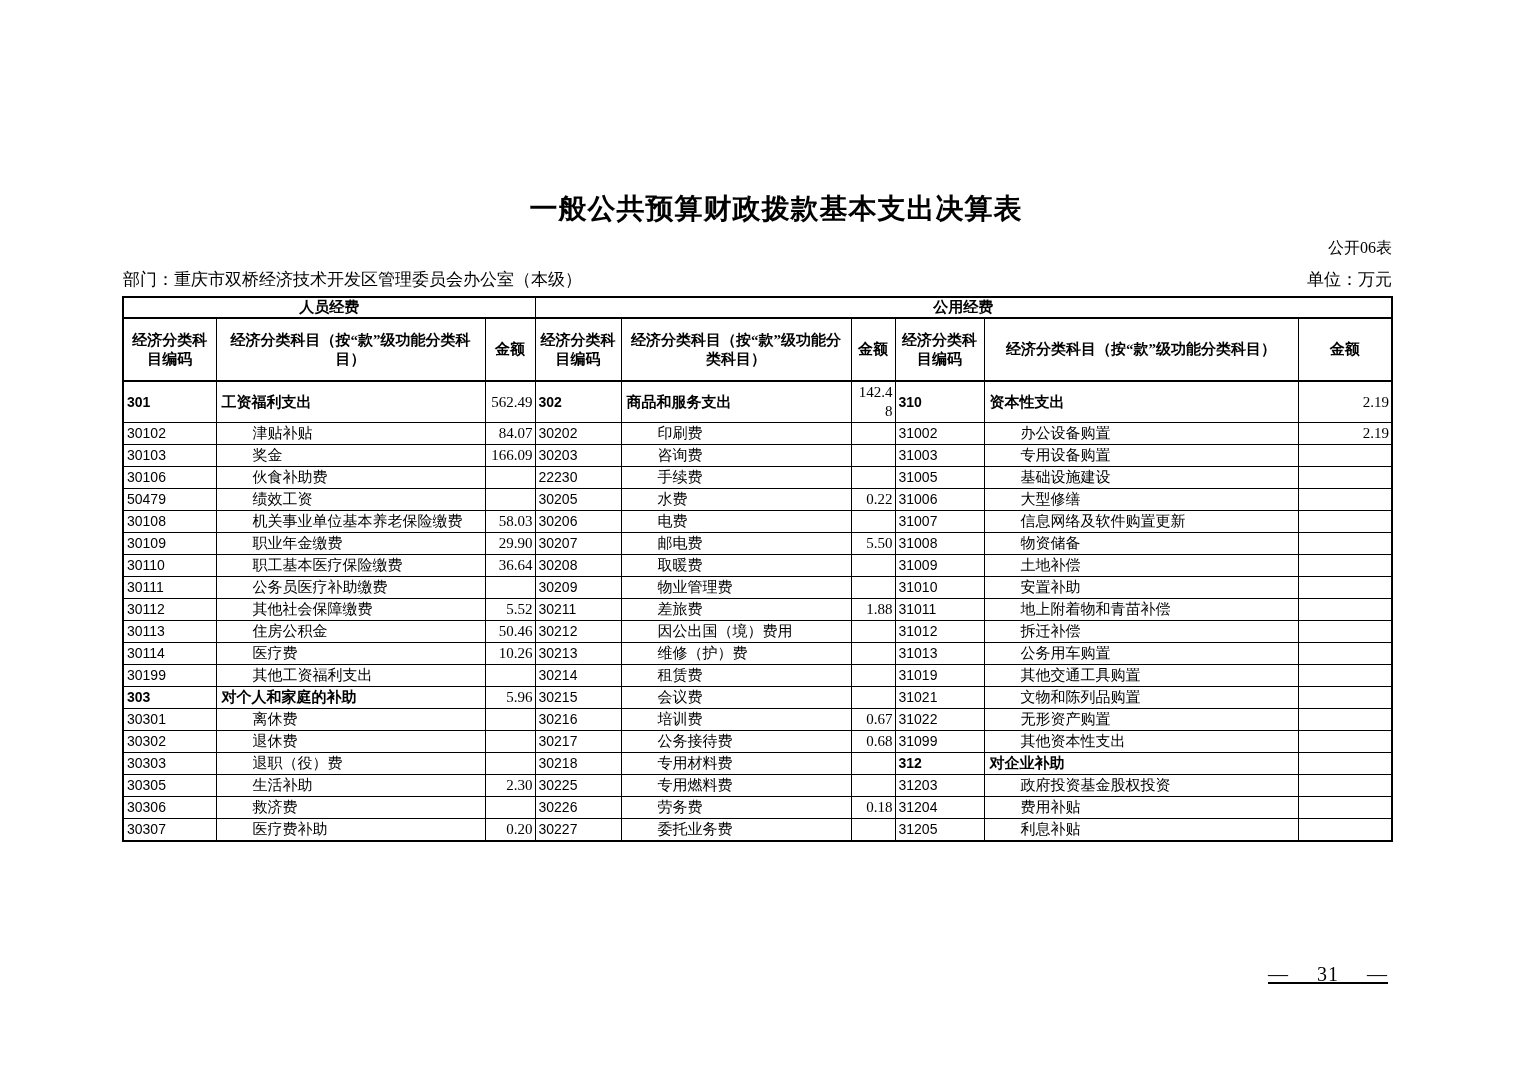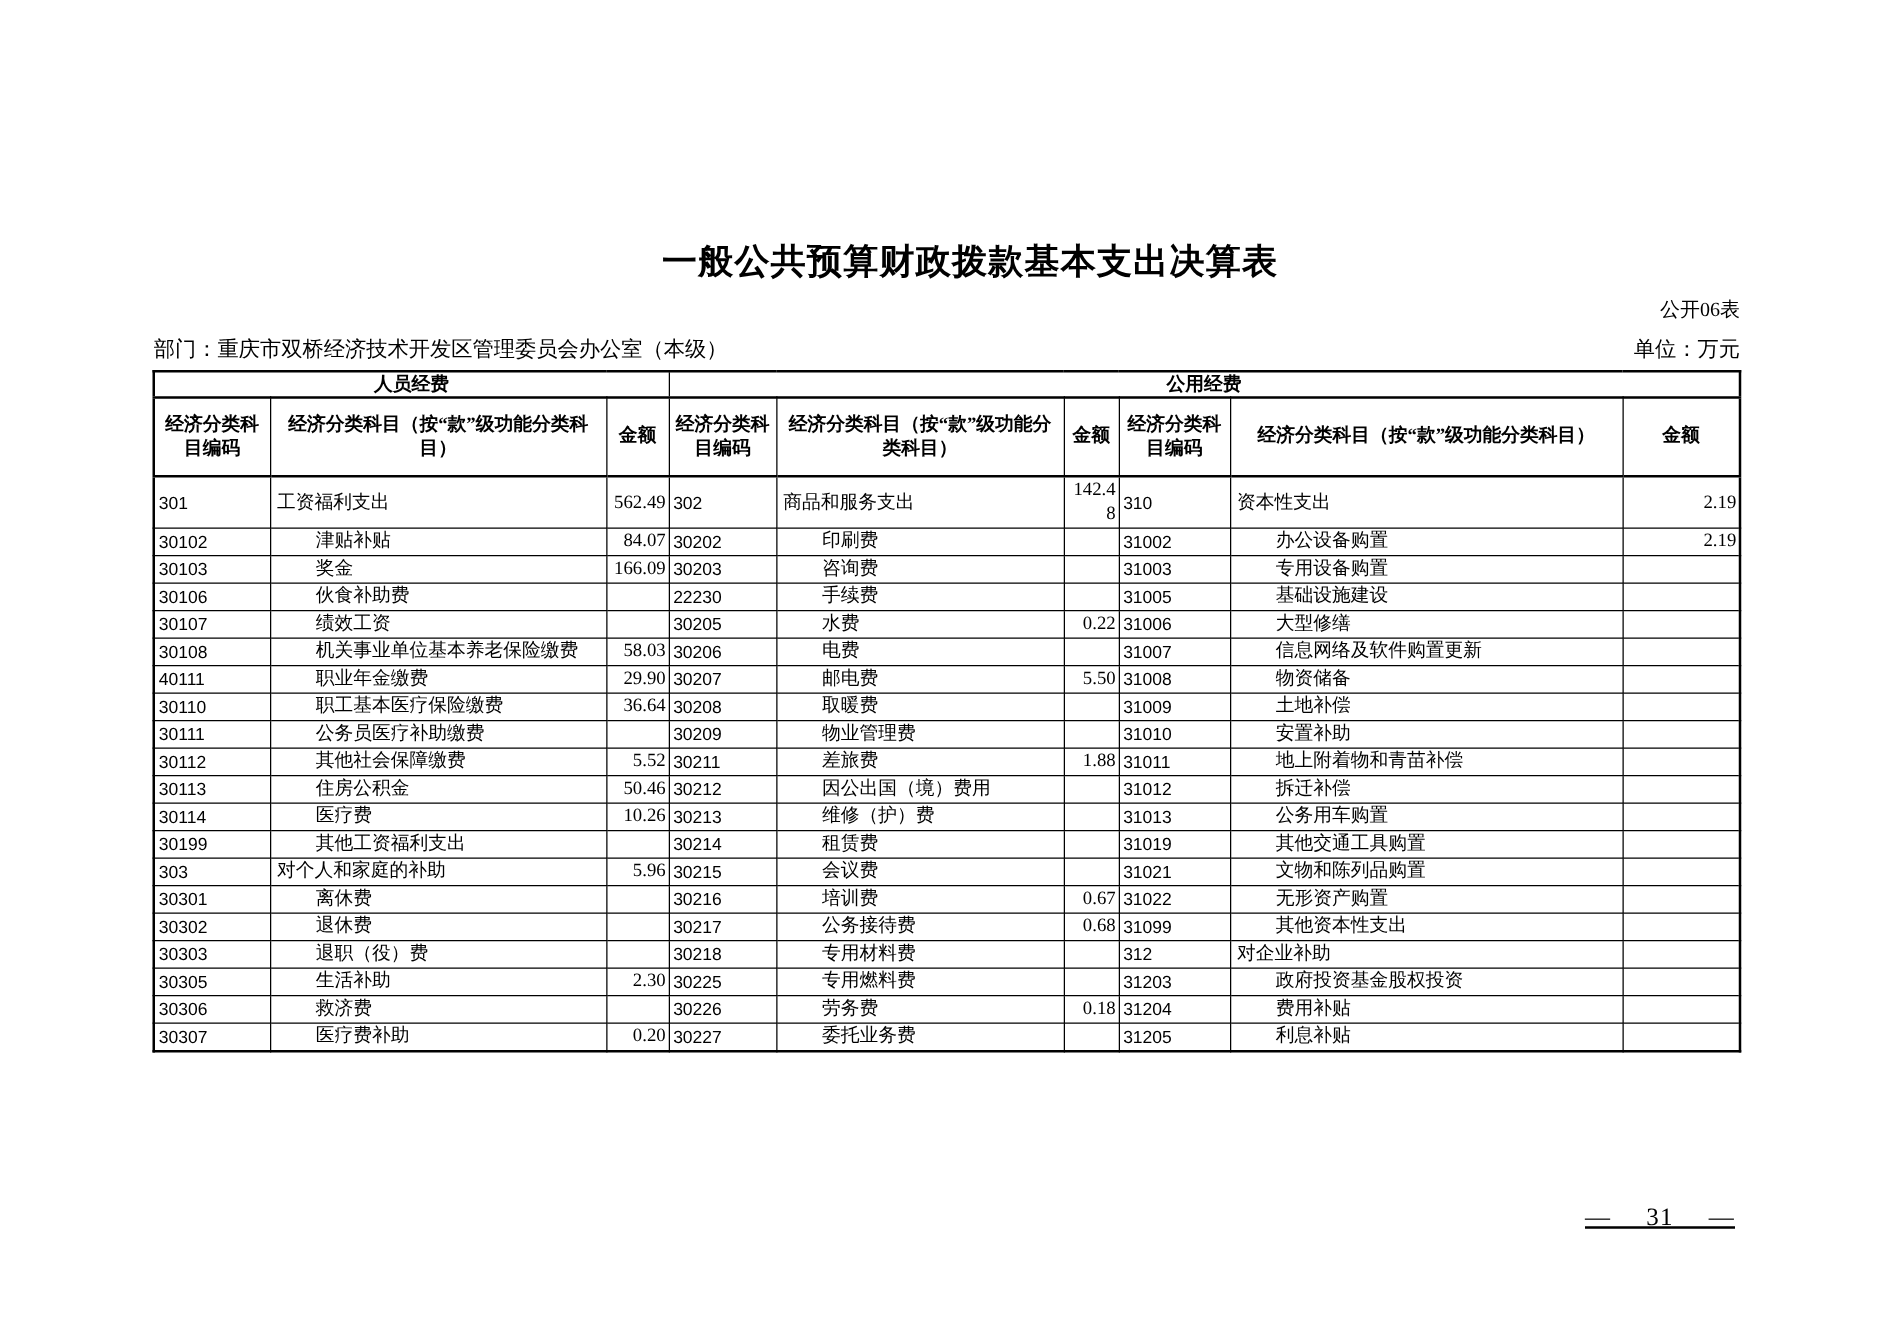--- a/index.html
+++ b/index.html
@@ -46,21 +46,21 @@
   td.code {
     text-align:left; padding-left:3px;
     font-family:"Liberation Sans","DejaVu Sans",sans-serif; font-size:14px;
   }
   td.name { text-align:left; padding-left:5px; white-space:nowrap; }
   td.name.indent { padding-left:36px; }
   td.amount {
     text-align:right; padding-right:2px; word-break:break-all;
     font-family:"Liberation Serif","DejaVu Serif",serif;
   }
-  td.bold { font-weight:normal; }
+  td.bold { font-weight:bold; }
   .page-number {
     position:absolute; top:963px; right:132px;
     font-size:20px; word-spacing:22px; letter-spacing:1px;text-decoration:underline;
   }
 </style>
 </head>
 <body>
 
 <div class="doc-title">一般公共预算财政拨款基本支出决算表</div>
 <div class="form-number">公开06表</div>
@@ -136,21 +136,21 @@
           <td class="name indent">伙食补助费</td>
           <td class="amount"></td>
           <td class="code">22230</td>
           <td class="name indent">手续费</td>
           <td class="amount"></td>
           <td class="code">31005</td>
           <td class="name indent">基础设施建设</td>
           <td class="amount"></td>
         </tr>
         <tr>
-          <td class="code">30107</td>
+          <td class="code">50479</td>
           <td class="name indent">绩效工资</td>
           <td class="amount"></td>
           <td class="code">30205</td>
           <td class="name indent">水费</td>
           <td class="amount">0.22</td>
           <td class="code">31006</td>
           <td class="name indent">大型修缮</td>
           <td class="amount"></td>
         </tr>
         <tr>
@@ -158,21 +158,21 @@
           <td class="name indent">机关事业单位基本养老保险缴费</td>
           <td class="amount">58.03</td>
           <td class="code">30206</td>
           <td class="name indent">电费</td>
           <td class="amount"></td>
           <td class="code">31007</td>
           <td class="name indent">信息网络及软件购置更新</td>
           <td class="amount"></td>
         </tr>
         <tr>
-          <td class="code">40111</td>
+          <td class="code">30109</td>
           <td class="name indent">职业年金缴费</td>
           <td class="amount">29.90</td>
           <td class="code">30207</td>
           <td class="name indent">邮电费</td>
           <td class="amount">5.50</td>
           <td class="code">31008</td>
           <td class="name indent">物资储备</td>
           <td class="amount"></td>
         </tr>
         <tr>

